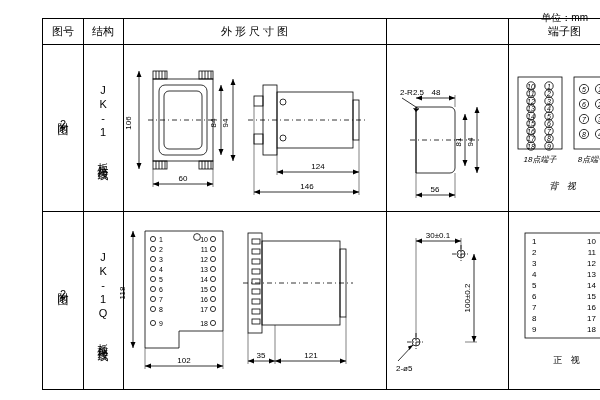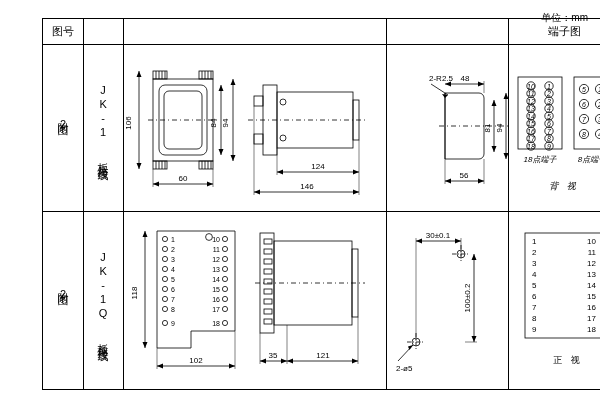--- a/index.html
+++ b/index.html
@@ -51,20 +51,22 @@
 
   <div class="vline" style="left:40px;"></div>
   <div class="vline" style="left:80px;"></div>
   <div class="vline" style="left:343px;"></div>
   <div class="vline" style="left:465px;"></div>
 
   <div class="hline" style="top:25px;"></div>
   <div class="hline" style="top:192px;"></div>
 
   <div class="hdr" style="left:0;width:40px;">图号</div>
+  <div class="hdr" style="left:40px;width:40px;">结构</div>
+  <div class="hdr" style="left:80px;width:263px;">外 形 尺 寸 图</div>
   <div class="hdr" style="left:465px;width:113px;">端子图</div>
 
   <div class="cell" style="left:0;width:40px;top:95px;text-align:center;">
     <span class="vtext">附图2</span>
   </div>
 
   <div class="cell" style="left:40px;width:40px;top:65px;text-align:center;">
     <span class="vtext">JK-1 板后接线</span>
   </div>
 
@@ -140,21 +142,21 @@
       </g>
       <text class="lbl" x="8" y="79" transform="rotate(-90 8 79)" text-anchor="middle">106</text>
       <text class="lbl" x="93" y="79" transform="rotate(-90 93 79)" text-anchor="middle">84</text>
       <text class="lbl" x="105" y="79" transform="rotate(-90 105 79)" text-anchor="middle">94</text>
       <text class="lbl" x="60" y="137" text-anchor="middle">60</text>
       <text class="lbl" x="195" y="125" text-anchor="middle">124</text>
       <text class="lbl" x="184" y="145" text-anchor="middle">146</text>
     </svg>
   </div>
 
-  <div class="cell" style="left:343px;top:19px;width:122px;height:167px;padding-left:29px;">
+  <div class="cell" style="left:343px;top:33px;width:122px;height:167px;">
     <svg width="122" height="167" viewBox="0 0 122 167">
       <g stroke="#000" fill="none" stroke-width="0.8">
 
         <path d="M30 55 h34 a5 5 0 0 1 5 5 v56 a5 5 0 0 1 -5 5 h-34 z"></path>
         <path d="M30 55 v66" stroke-dasharray="0"></path>
         <line x1="24" y1="88" x2="95" y2="88" stroke-dasharray="5,3,1,3"></line>
 
         <line x1="16" y1="46" x2="33" y2="57"></line>
         <path d="M33 57 l-6 -1 l3 4 z" fill="#000" stroke="none"></path>
 
@@ -259,21 +261,21 @@
     </svg>
   </div>
 
   <div class="cell" style="left:0;width:40px;top:265px;text-align:center;">
     <span class="vtext">附图2</span>
   </div>
   <div class="cell" style="left:40px;width:40px;top:232px;text-align:center;">
     <span class="vtext">JK-1Q 板前接线</span>
   </div>
 
-  <div class="cell" style="left:84px;top:192px;width:263px;height:179px;">
+  <div class="cell" style="left:72px;top:192px;width:263px;height:179px;">
     <svg width="263" height="179" viewBox="0 0 263 179">
       <g stroke="#000" fill="none" stroke-width="0.8">
 
         <path d="M30 20 h78 v100 h-44 v17 h-34 z"></path>
 
         <g>
           <circle cx="38" cy="28" r="2.6"></circle>
             <circle cx="38" cy="38" r="2.6"></circle>
           <circle cx="38" cy="48" r="2.6"></circle>
             <circle cx="38" cy="58" r="2.6"></circle>

